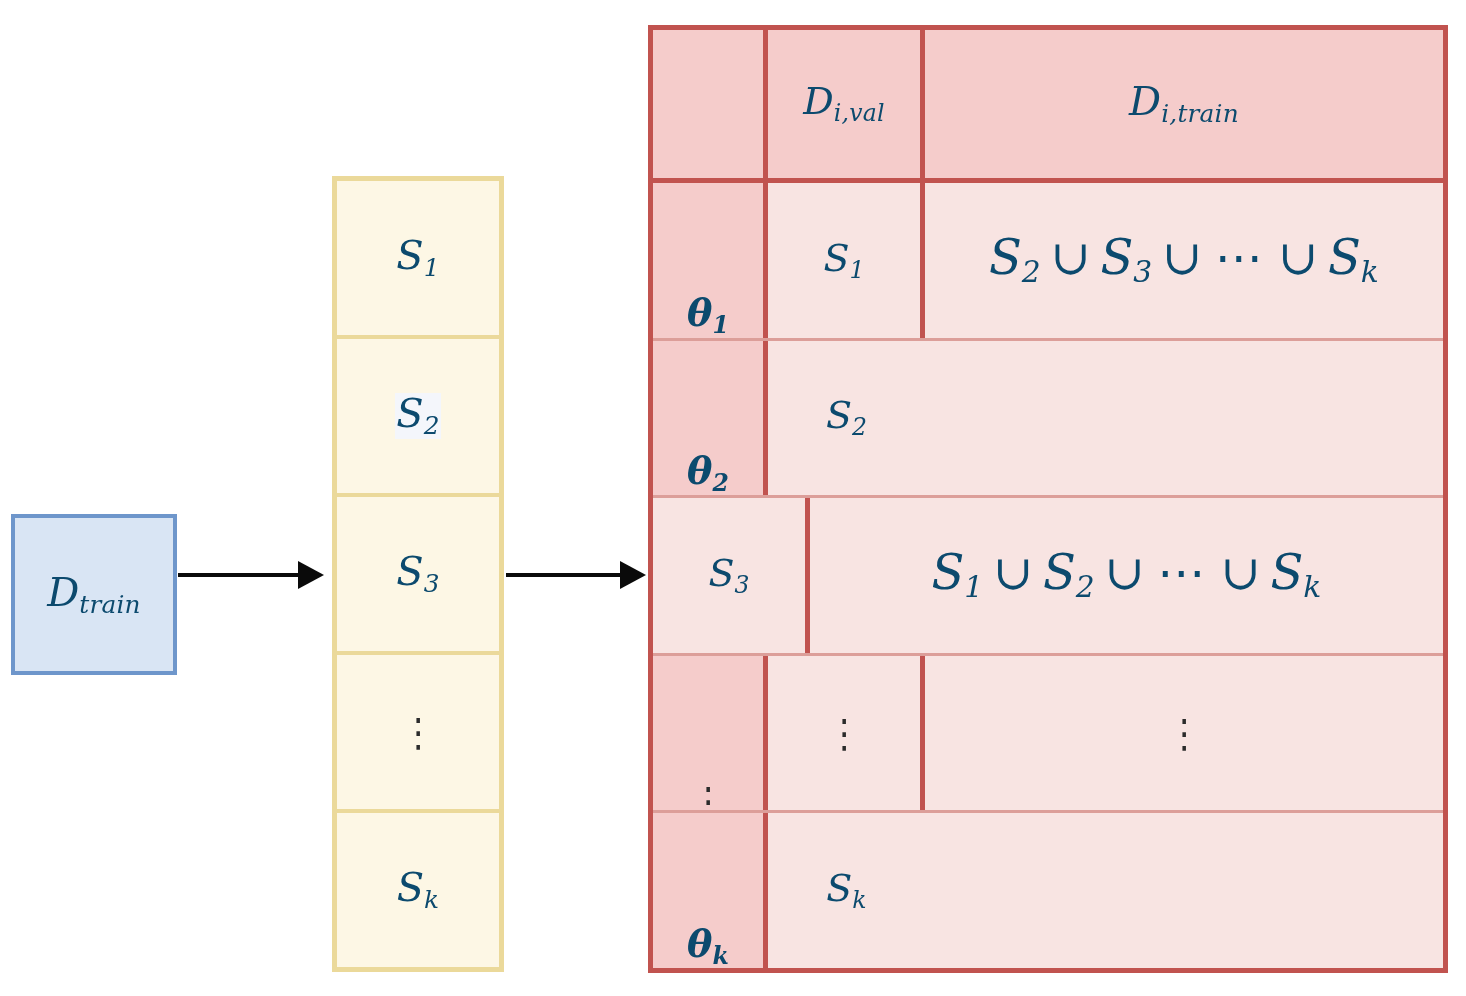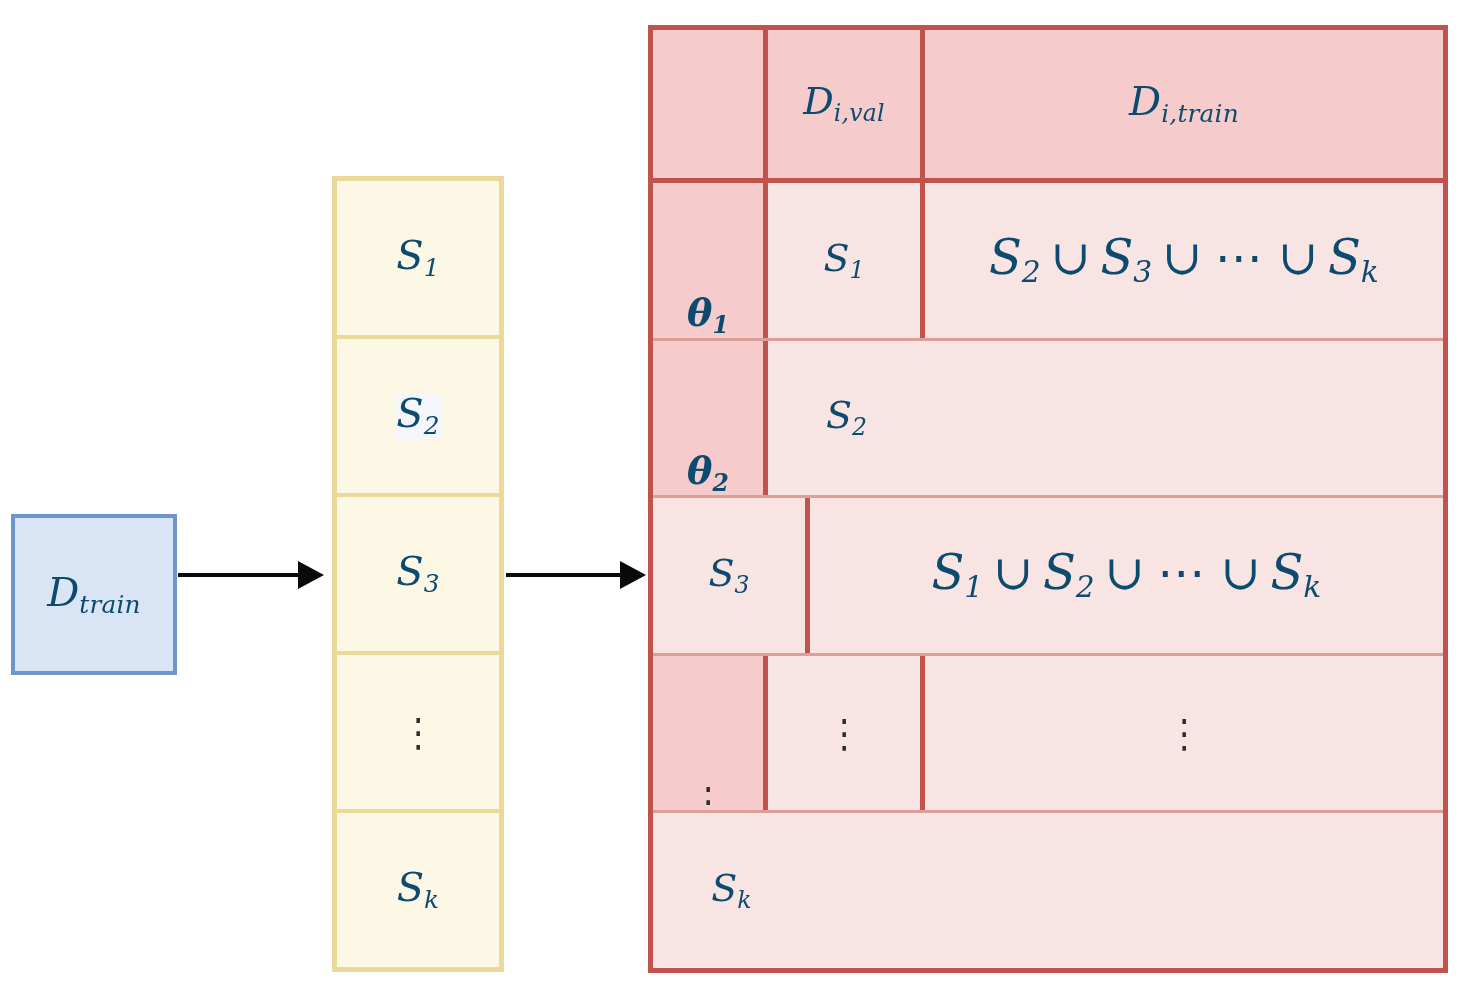--- a/index.html
+++ b/index.html
@@ -274,19 +274,22 @@
       </div>
       <div class="cv-cell col-val">
         <span class="vdots">⋮</span>
       </div>
       <div class="cv-cell col-train">
         <span class="vdots">⋮</span>
       </div>
     </div>
 
     <div class="cv-row body">
+      <div class="cv-cell col-theta">
+        <span class="math"><span>θ</span><span class="sub">k</span></span>
+      </div>
       <div class="cv-cell col-val">
         <span class="math"><span>S</span><span class="sub">k</span></span>
       </div>
     </div>
 
   </div>
 </div>
 
 </body></html>

